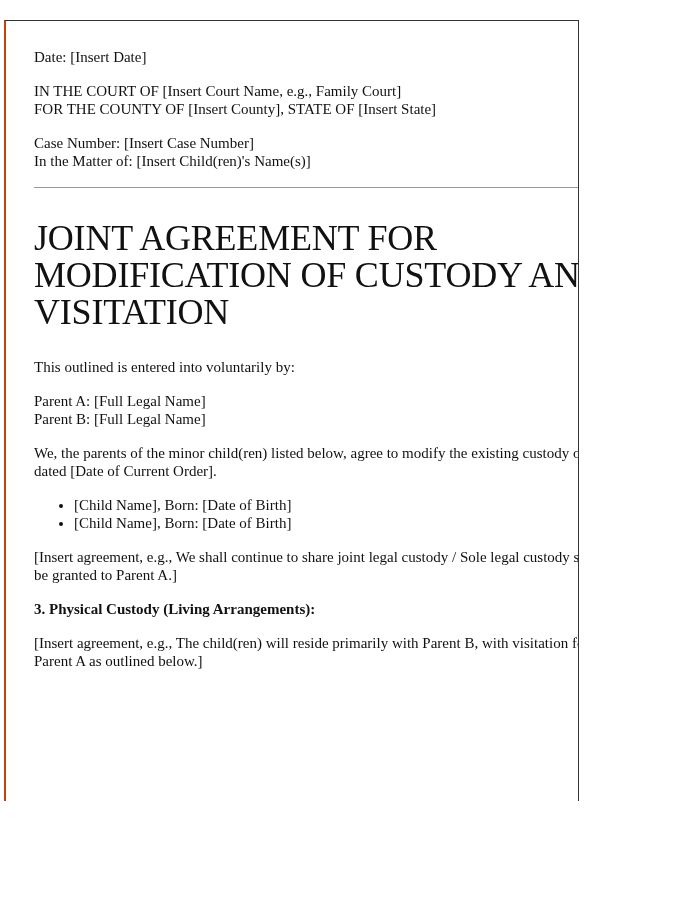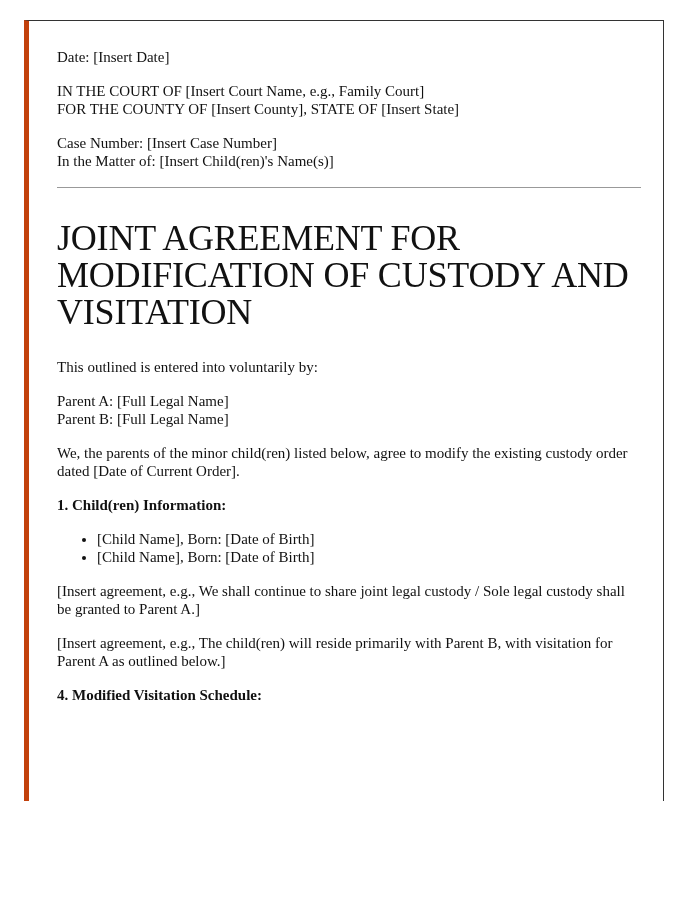--- a/index.html
+++ b/index.html
@@ -1,20 +1,20 @@
 <!DOCTYPE html>
 <html><head>
 <meta charset="utf-8">
 <style>
   html, body { margin: 0; padding: 0; background: #ffffff; }
   body { width: 700px; height: 900px; position: relative; overflow: hidden;
          font-family: "Liberation Serif", "DejaVu Serif", serif; color: #111; }
   .page {
-    position: absolute; left: 24px; top: 20px; width: 640px; height: 781px;
-    border-left: 5px solid #c2410c; border-right: 1px solid #333; border-top: 1px solid #333;
+    position: absolute; left: 4px; top: 20px; width: 575px; height: 781px;
+    border-left: 2px solid #c2410c; border-right: 1px solid #333; border-top: 1px solid #333;
     box-sizing: border-box; overflow: hidden;
   }
   .content { position: absolute; left: 28px; top: 27px; width: 585px; font-size: 15px; line-height: 18px; }
   p { margin: 0; }
   .block { margin-bottom: 16px; }
   hr.sep { border: none; border-top: 1px solid #999; margin: 17px 0 0 0; width: 584px; }
   h1 { font-size: 36px; line-height: 37px; font-weight: normal; margin: 32px 0 27px 0; letter-spacing: -0.2px; }
   b { font-weight: normal; }
   ul { margin: 0 0 16px 0; padding-left: 40px; }
   li { margin: 0; }
@@ -44,26 +44,25 @@
 
     <p class="block">This outlined is entered into voluntarily by:</p>
 
     <div class="block">
       <p><b>Parent A:</b><span> [Full Legal Name]</span></p>
       <p><b>Parent B:</b><span> [Full Legal Name]</span></p>
     </div>
 
     <p class="block">We, the parents of the minor child(ren) listed below, agree to modify the existing custody order dated [Date of Current Order].</p>
 
-    <p class="section-title">1. Child(ren) Information:</p>
     <ul>
       <li>[Child Name], Born: [Date of Birth]</li>
       <li>[Child Name], Born: [Date of Birth]</li>
     </ul>
 
     <p class="block">[Insert agreement, e.g., We shall continue to share joint legal custody / Sole legal custody shall be granted to Parent A.]</p>
 
+    <p class="section-title">3. Physical Custody (Living Arrangements):</p>
     <p class="block">[Insert agreement, e.g., The child(ren) will reside primarily with Parent B, with visitation for Parent A as outlined below.]</p>
 
-    <p class="section-title">4. Modified Visitation Schedule:</p>
 
   </div>
 </div>
 
 </body></html>

